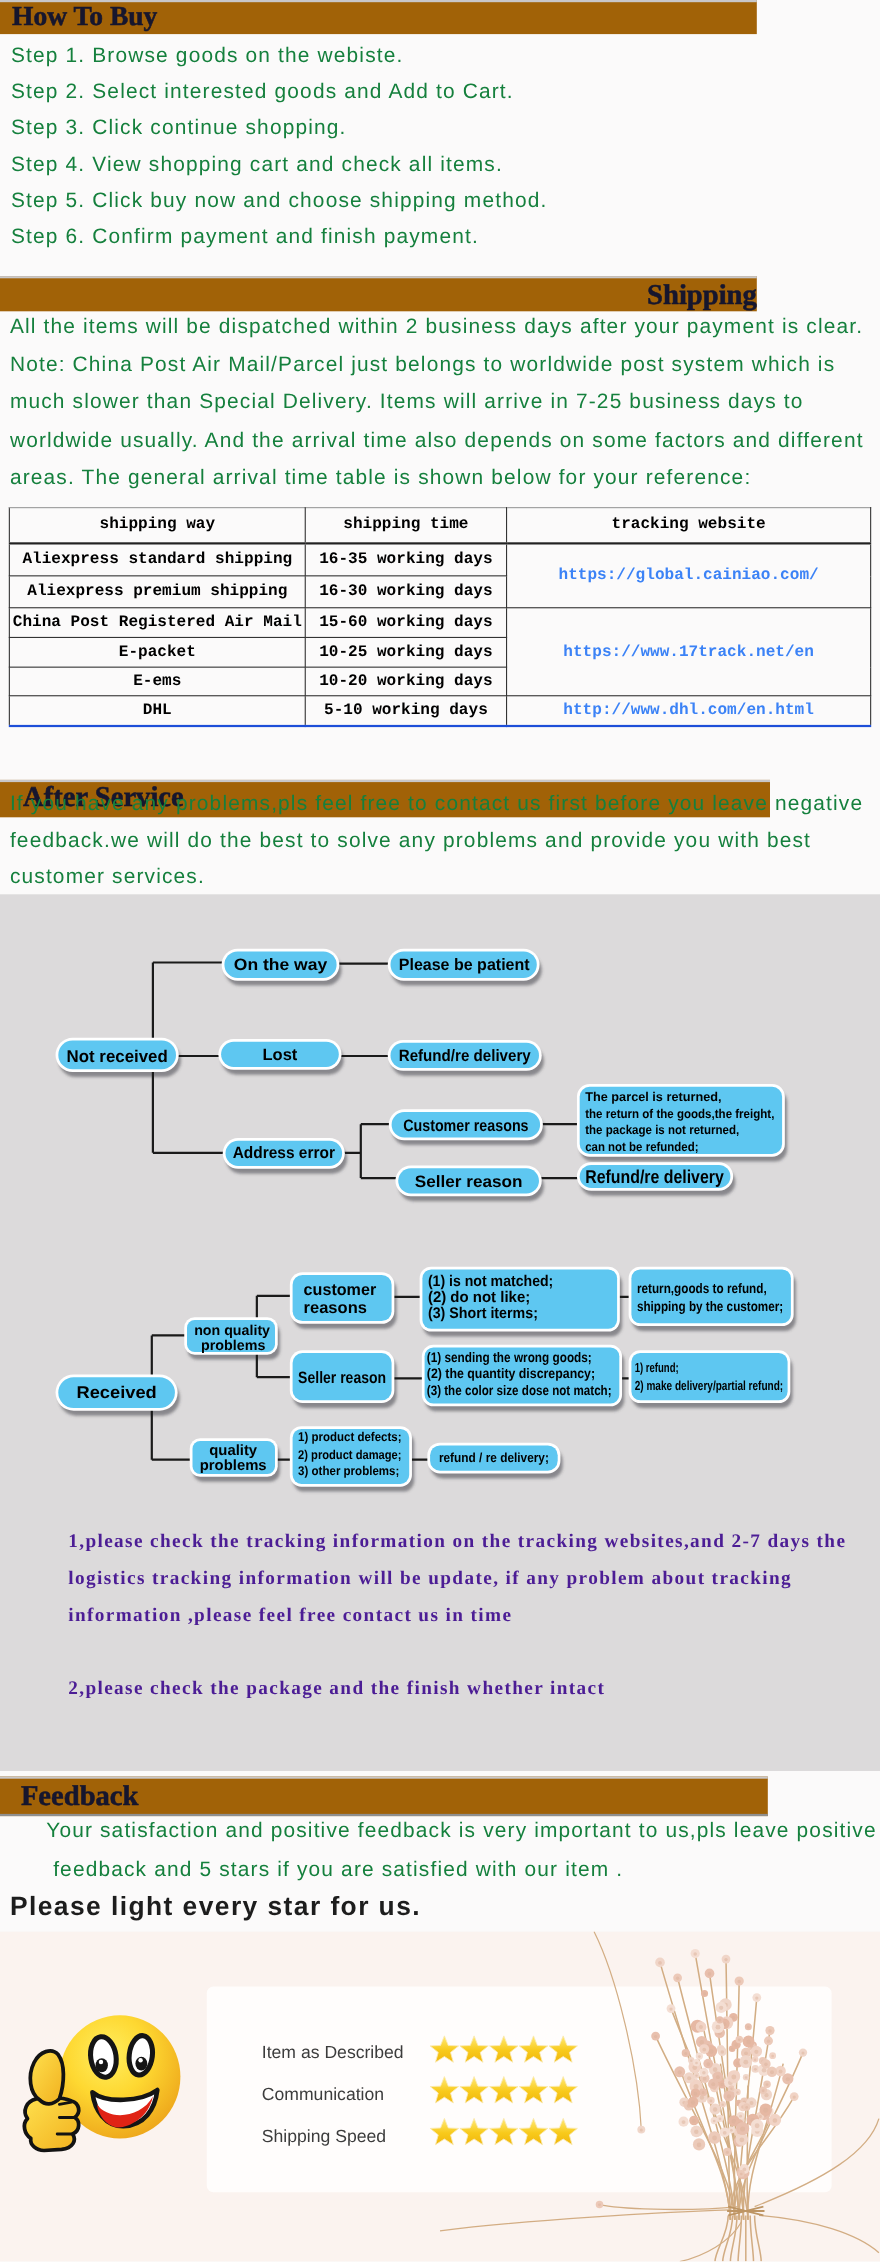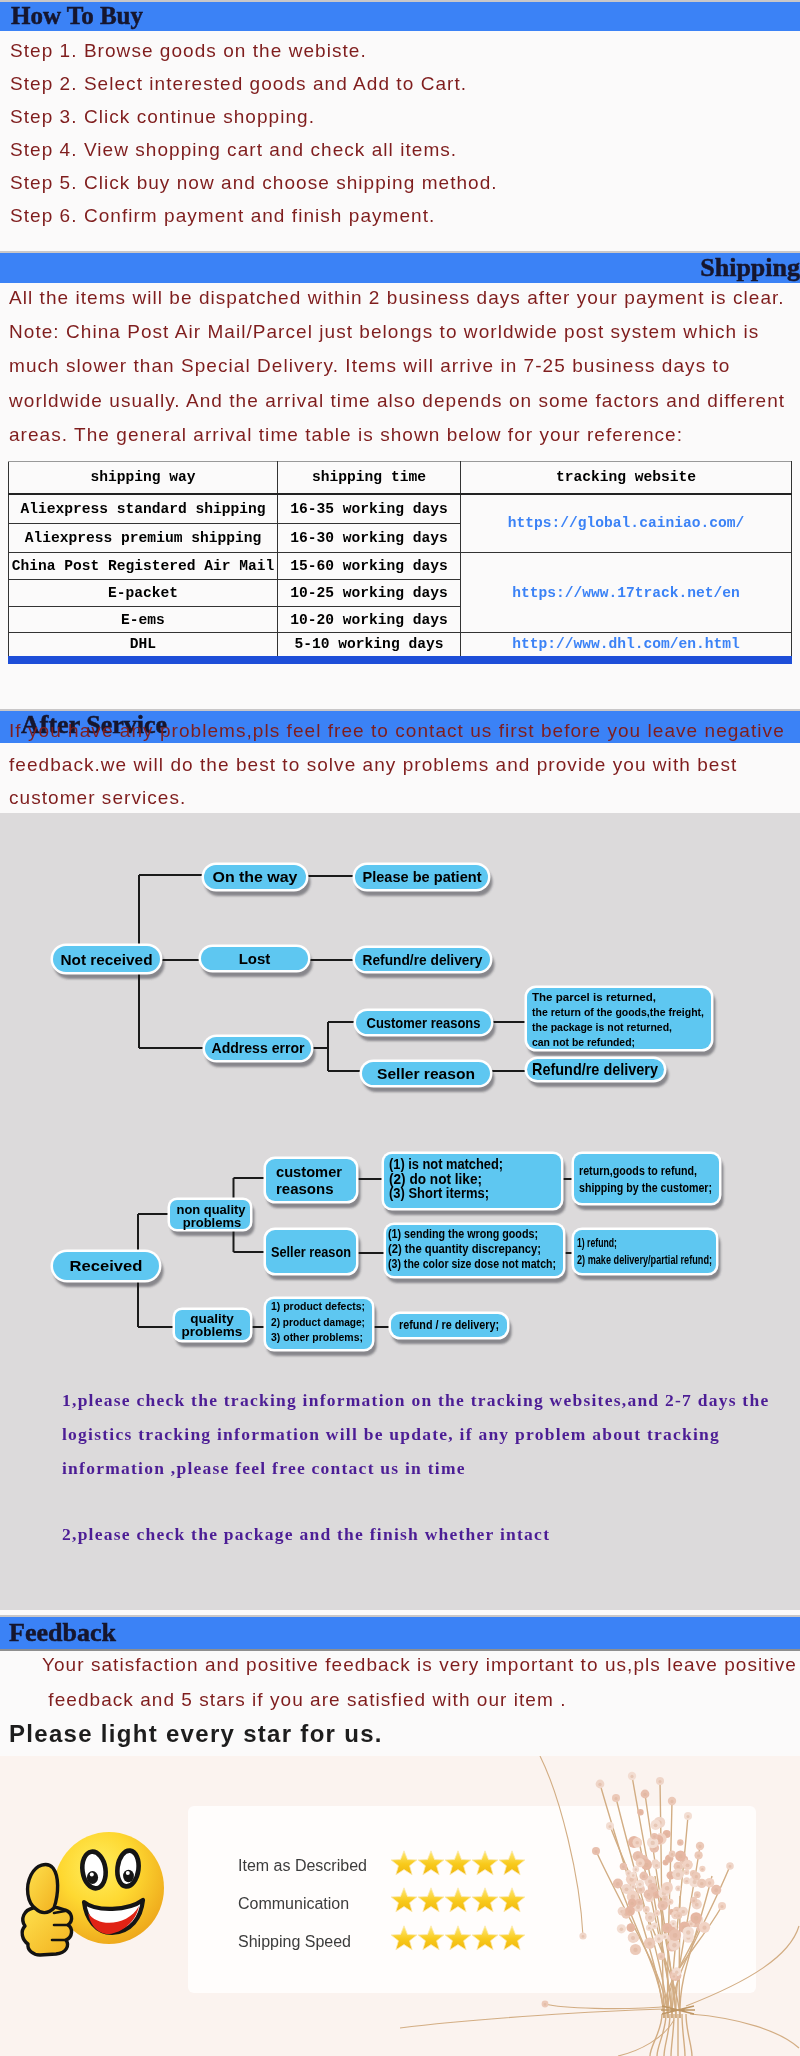--- a/index.html
+++ b/index.html
@@ -1,23 +1,23 @@
 <!DOCTYPE html>
 <html><head>
 <meta charset="utf-8">
 <style>
 html,body{margin:0;padding:0;}
 body{width:800px;height:2056px;position:relative;background:#fbfafa;font-family:"Liberation Sans",sans-serif;overflow:hidden;}
 .abs{position:absolute;}
-.bar{position:absolute;left:0;width:800px;background:#3b82f6;border-top:2px solid #c9c7c8;}
+.bar{position:absolute;left:0;width:688px;background:#a16207;border-top:2px solid #c9c7c8;}
 .bartitle{font-family:"Liberation Serif",serif;font-weight:bold;color:#16162e;-webkit-text-stroke:0.5px #16162e;}
-.para{position:absolute;color:#7f1d1d;font-size:19px;letter-spacing:1.05px;line-height:33.5px;white-space:nowrap;}
+.para{position:absolute;color:#15803d;font-size:19px;letter-spacing:1.05px;line-height:33.5px;white-space:nowrap;}
 table.ship{position:absolute;left:8px;top:461px;border-collapse:collapse;font-family:"Liberation Mono",monospace;font-weight:bold;font-size:14.6px;color:#000;table-layout:fixed;}
 table.ship td{border:1px solid #333;text-align:center;padding:0;}
-table.ship{border-top:1px solid #999;border-bottom:8px solid #1d4ed8;}
+table.ship{border-top:1px solid #999;border-bottom:2px solid #1d4ed8;}
 table.ship tr:first-child td{border-bottom:2px solid #222;border-top:1px solid #999;}
 table.ship .lnk{color:#3b82f6;}
 .boldserif{font-family:"Liberation Serif",serif;font-weight:bold;color:#4c1d95;}
 </style>
 </head>
 <body>
 
 <div class="bar" style="top:0;height:29px;">
   <div class="bartitle" style="margin:0 0 0 11px;font-size:25px;">How To Buy</div>
 </div>
@@ -211,21 +211,21 @@
 
 <div class="boldserif abs" style="left:62px;top:1383px;font-size:17.5px;letter-spacing:1.25px;line-height:34px;white-space:nowrap;">
 1,please check the tracking information on the tracking websites,and 2-7 days the<br>
 logistics tracking information will be update, if any problem about tracking<br>
 information ,please feel free contact us in time
 </div>
 <div class="boldserif abs" style="left:62px;top:1524px;font-size:17.5px;letter-spacing:1.25px;white-space:nowrap;">
 2,please check the package and the finish whether intact
 </div>
 
-<div class="bar" style="top:1615px;height:32px;border-bottom:2px solid #8f8f8f;">
+<div class="bar" style="top:1615px;height:32px;border-bottom:2px solid #8f8f8f;padding-left:10px;">
   <div class="bartitle" style="margin:1px 0 0 9px;font-size:26px;">Feedback</div>
 </div>
 <div class="para" style="left:9px;top:1648px;line-height:34.5px;margin-left:33px;">
 Your satisfaction and positive feedback is very important to us,pls leave positive<br>
 &nbsp;feedback and 5 stars if you are satisfied with our item .
 </div>
 <div class="abs" style="left:9px;top:1720px;font-size:24px;letter-spacing:1.3px;font-weight:bold;color:#1d1d1d;">Please light every star for us.</div>
 
 <div class="abs" style="left:0;top:1756px;width:800px;height:300px;background:#fbf3ef;"></div>
 <svg class="abs" style="left:0;top:1756px;" width="800" height="300" viewBox="0 0 800 300">

